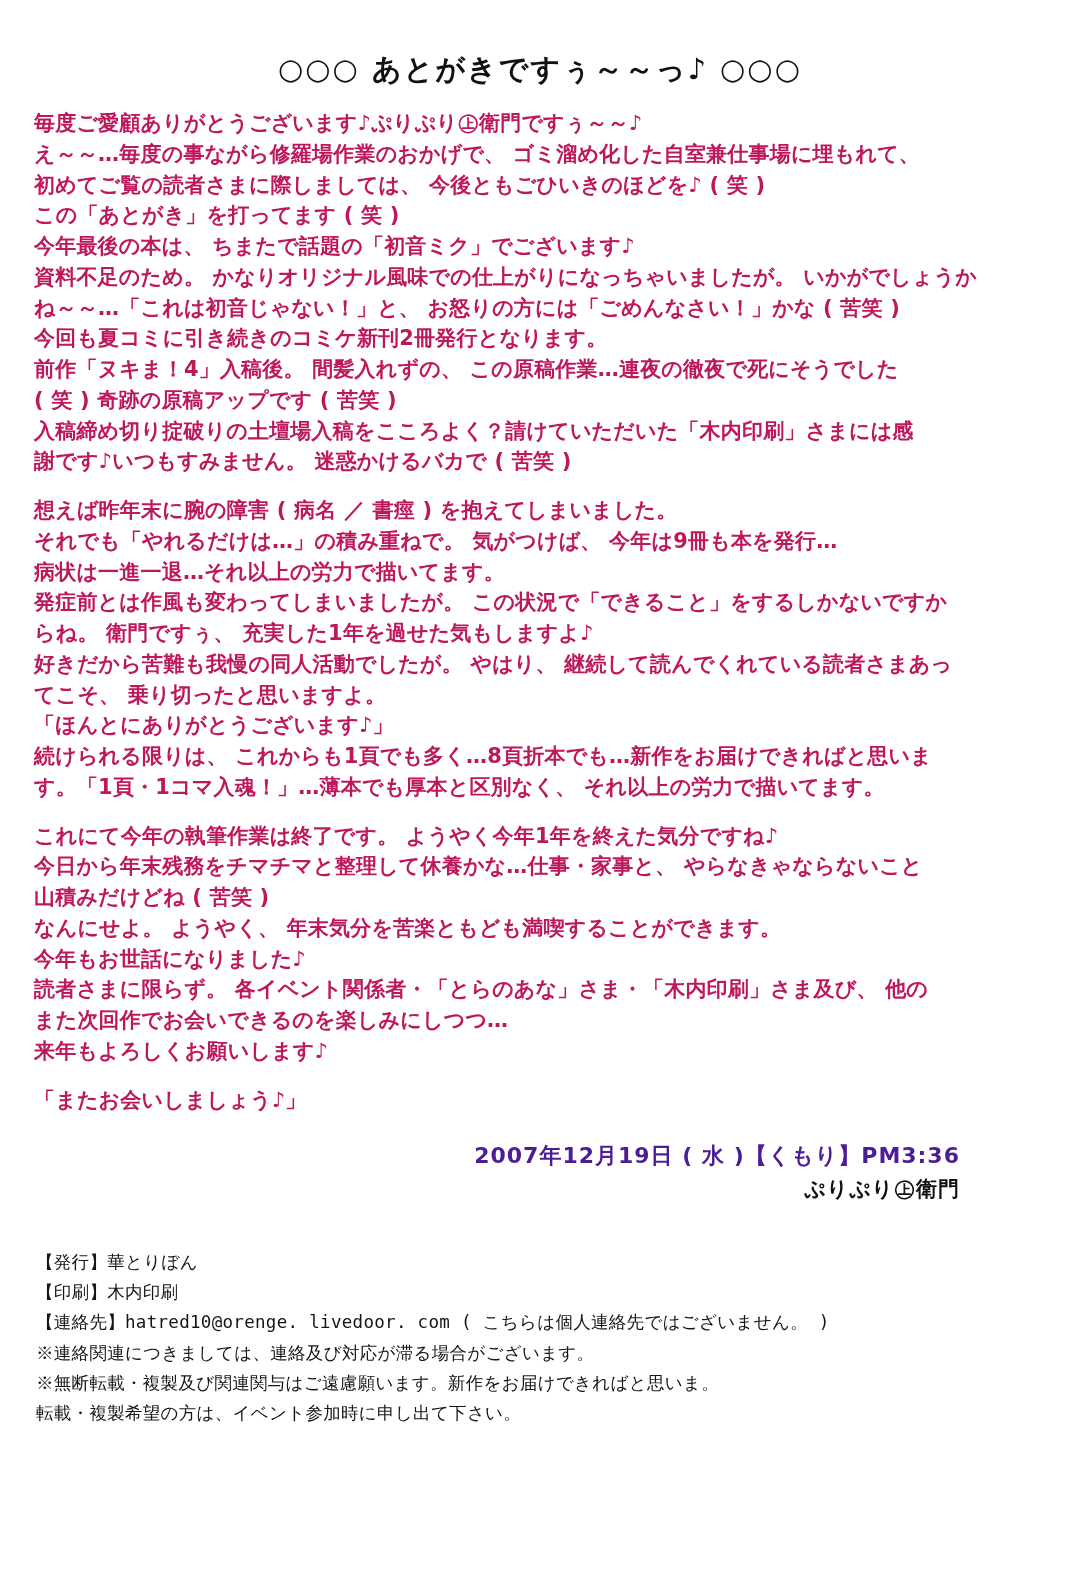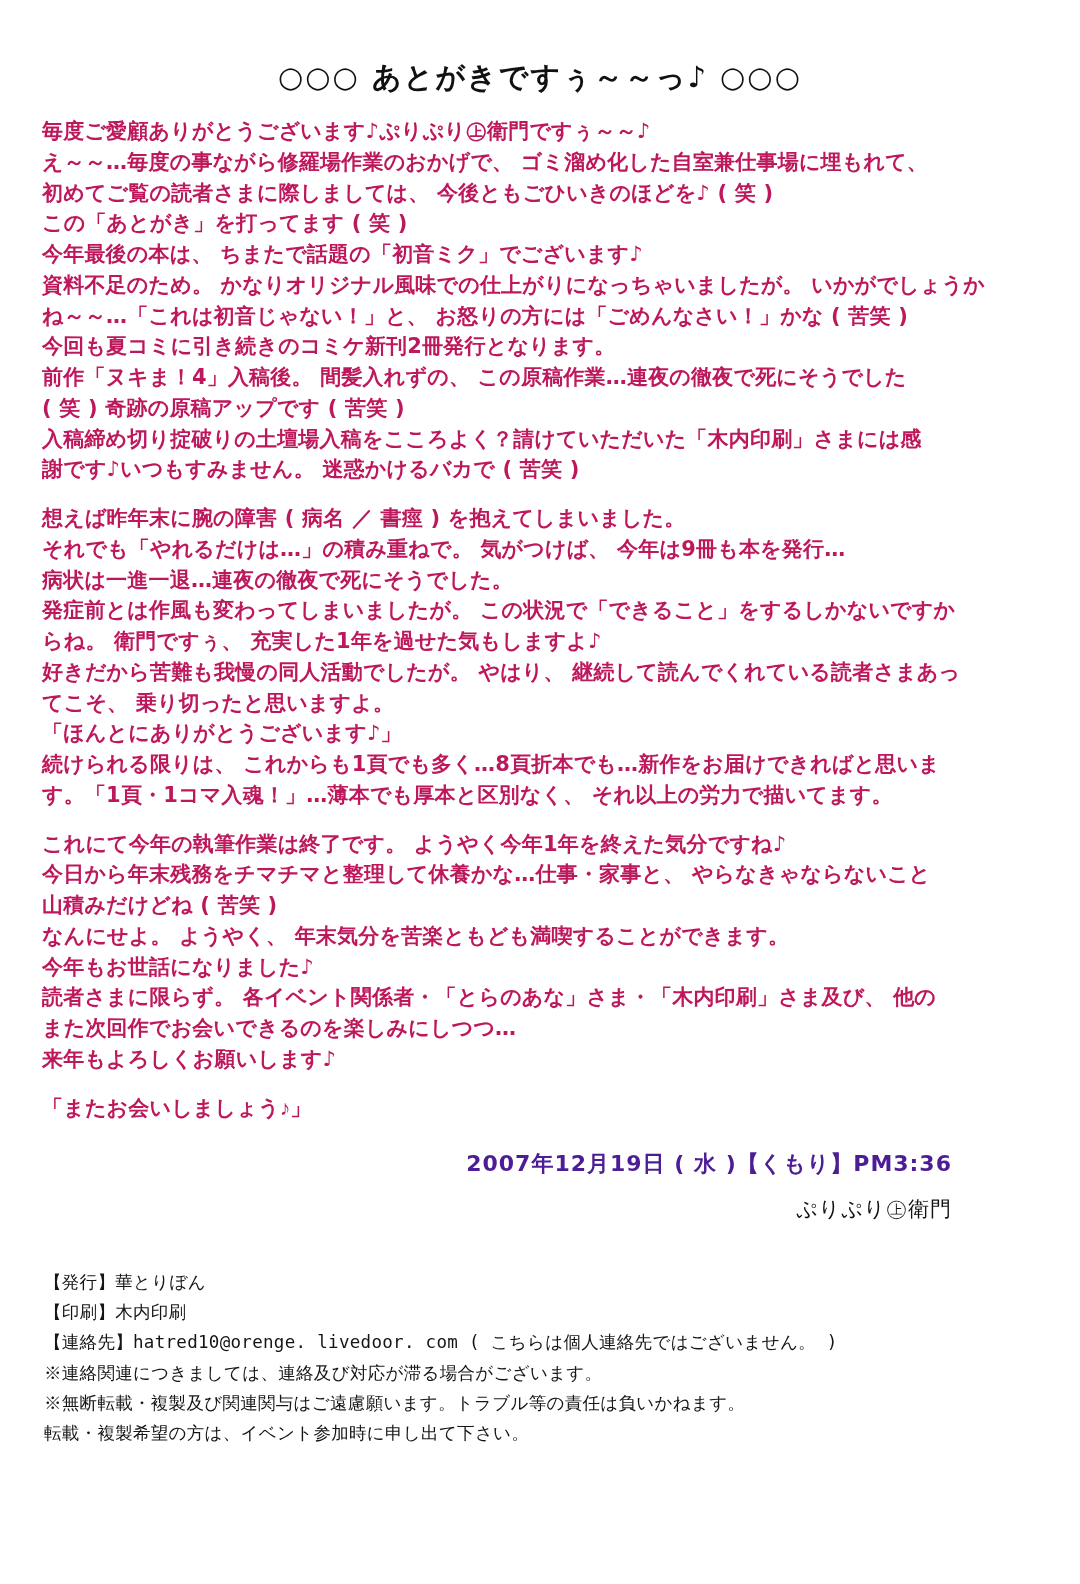--- a/index.html
+++ b/index.html
@@ -11,62 +11,62 @@
     width: 1080px;
     height: 1584px;
     position: relative;
     font-family: "DejaVu Sans", "Liberation Sans", sans-serif;
     color: #1a1a1a;
     overflow: hidden;
   }
   .page {
     position: absolute;
     inset: 0;
-    padding: 16px;
+    padding: 8px;
   }
   .title {
     text-align: center;
     font-size: 29px;
     font-weight: bold;
     letter-spacing: 2px;
     margin: 42px 0 18px 0;
     color: #111111;
   }
   .body-block {
     margin: 0 28px 0 26px;
   }
   .para {
     font-size: 21px;
     font-weight: bold;
     line-height: 1.465;
     letter-spacing: 0.2px;
     margin: 0 0 18px 0;
     color: #be185d;
   }
-  .para.tight { margin-bottom: 0; font-family: Liberation Serif, serif; }
+  .para.tight { margin-bottom: 0; }
   .para p {
     margin: 0;
     padding: 0;
   }
   .sign-block {
     margin-top: 26px;
     text-align: right;
     padding-right: 84px;
   }
   .sign-date {
     font-size: 22px;
     font-weight: bold;
     letter-spacing: 1px;
     color: #4c1d95;
   }
   .sign-name {
     font-size: 21px;
-    font-weight: normal;
+    font-weight: bold;
     letter-spacing: 1px;
-    margin-top: 16px;
+    margin-top: 4px;
     padding-right: 0px;
     color: #111111;
   }
   .colophon {
     margin: 44px 26px 0 28px;
     font-family: "DejaVu Sans Mono", "Liberation Mono", monospace;
   }
   .colophon .cline {
     font-size: 17.5px;
     line-height: 1.72;
@@ -95,21 +95,21 @@
       <p>今回も夏コミに引き続きのコミケ新刊2冊発行となります。</p>
       <p>前作「ヌキま！4」入稿後。 間髪入れずの、 この原稿作業…連夜の徹夜で死にそうでした</p>
       <p>( 笑 ) 奇跡の原稿アップです ( 苦笑 )</p>
       <p>入稿締め切り掟破りの土壇場入稿をこころよく？請けていただいた「木内印刷」さまには感</p>
       <p>謝です♪いつもすみません。 迷惑かけるバカで ( 苦笑 )</p>
     </div>
 
     <div class="para">
       <p>想えば昨年末に腕の障害 ( 病名 ／ 書痙 ) を抱えてしまいました。</p>
       <p>それでも「やれるだけは…」の積み重ねで。 気がつけば、 今年は9冊も本を発行…</p>
-      <p>病状は一進一退…連夜の徹夜で死にそうでした。</p>
+      <p>病状は一進一退…それ以上の労力で描いてます。</p>
       <p>発症前とは作風も変わってしまいましたが。 この状況で「できること」をするしかないですか</p>
       <p>らね。 衛門ですぅ、 充実した1年を過せた気もしますよ♪</p>
       <p>好きだから苦難も我慢の同人活動でしたが。 やはり、 継続して読んでくれている読者さまあっ</p>
       <p>てこそ、 乗り切ったと思いますよ。</p>
       <p>「ほんとにありがとうございます♪」</p>
       <p>続けられる限りは、 これからも1頁でも多く…8頁折本でも…新作をお届けできればと思いま</p>
       <p>す。「1頁・1コマ入魂！」…薄本でも厚本と区別なく、 それ以上の労力で描いてます。</p>
     </div>
 
     <div class="para">
@@ -132,17 +132,17 @@
       <div class="sign-name">ぷりぷり㊤衛門</div>
     </div>
 
   </div>
 
   <div class="colophon">
     <div class="cline">【発行】華とりぼん</div>
     <div class="cline">【印刷】木内印刷</div>
     <div class="cline">【連絡先】hatred10@orenge. livedoor. com ( こちらは個人連絡先ではございません。 )</div>
     <div class="cline">※連絡関連につきましては、連絡及び対応が滞る場合がございます。</div>
-    <div class="cline">※無断転載・複製及び関連関与はご遠慮願います。トラブル等の責任は負いかねます。</div>
+    <div class="cline">※無断転載・複製及び関連関与はご遠慮願います。新作をお届けできればと思いま。</div>
     <div class="cline">転載・複製希望の方は、イベント参加時に申し出て下さい。</div>
   </div>
 
 </div>
 
 </body></html>

